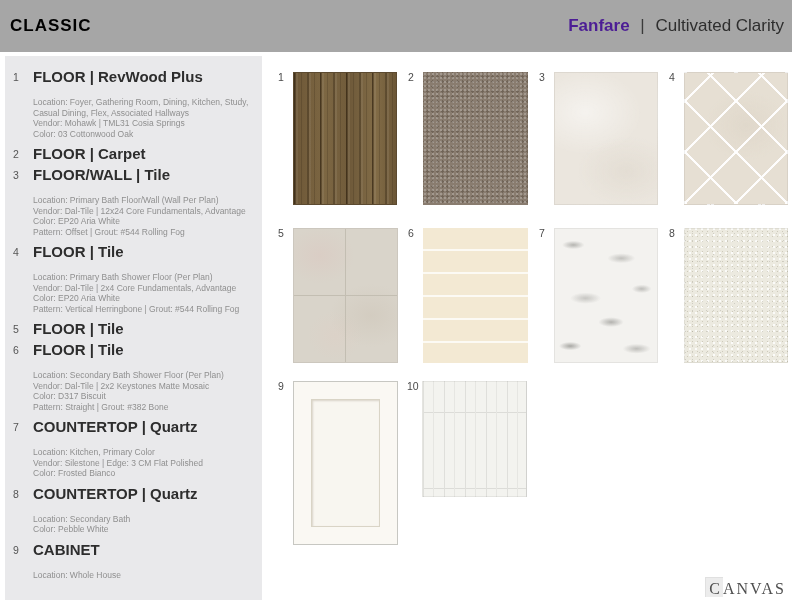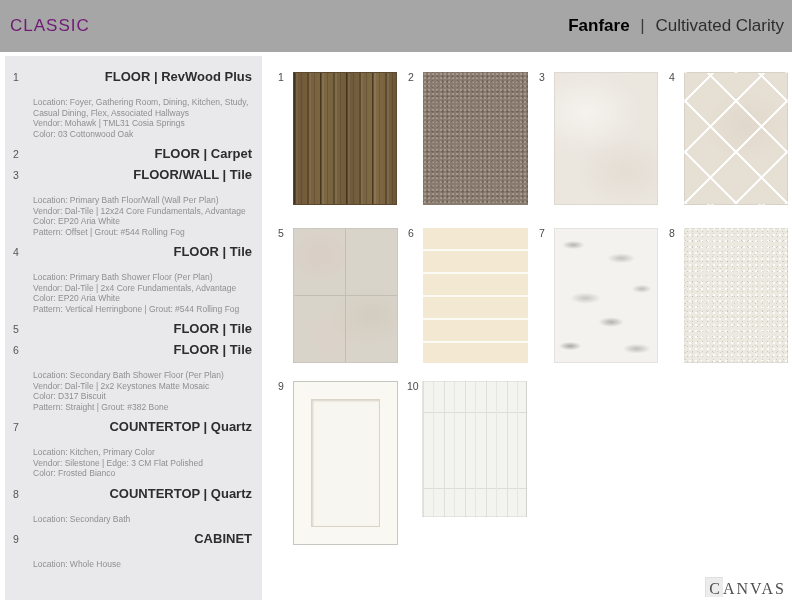--- a/index.html
+++ b/index.html
@@ -3,54 +3,54 @@
 <meta charset="utf-8">
 <style>
   html,body{margin:0;padding:0;background:#ffffff;}
   .page{position:relative;width:792px;height:600px;background:#fff;overflow:hidden;
         font-family:"Liberation Sans", sans-serif;}
 
   
   .header{position:absolute;left:0;top:0;width:792px;height:52px;
           background:var(--header_bg,#a6a6a6);display:flex;align-items:center;
           justify-content:space-between;box-sizing:border-box;padding:0 8px 0 10px;}
-  .header-title{font-size:17px;font-weight:normal;letter-spacing:1px;color:#701a75;}
+  .header-title{font-size:17px;font-weight:bold;letter-spacing:1px;color:#000000;}
   .header-right{font-size:17px;color:#2e2e2e;white-space:nowrap;}
-  .header-brand{font-weight:bold;color:#000000;margin-top:30px;}
+  .header-brand{font-weight:bold;color:#4c1d95;margin-top:30px;}
   .header-sep{margin:0 6px;color:#3a3a3a;}
   .header-tagline{font-weight:normal;color:#2e2e2e;}
 
   
   .sidebar{position:absolute;left:5px;top:56px;width:257px;height:544px;
            background:var(--sidebar_bg,#e9e9eb);box-sizing:border-box;
            padding:14px 10px 0 4px;}
   .spec-item{display:flex;margin-bottom:8px;}
   .spec-num{width:24px;flex:0 0 24px;font-size:10.5px;color:#555;padding-left:4px;
             box-sizing:border-box;padding-top:1px;}
   .spec-body{flex:1;}
-  .spec-title{font-size:13px;font-weight:bold;color:var(--title_color,#2d2d2d);
-              line-height:13px;text-align:right;}
+  .spec-title{font-size:15px;font-weight:bold;color:var(--title_color,#2d2d2d);
+              line-height:13px;}
   .spec-details{margin-top:14px;}
   .detail-line{font-size:8.5px;line-height:10.5px;color:var(--detail_color,#8f8f8f);}
 
   
   .swatch{position:absolute;}
   .swatch .num{position:absolute;left:-15px;top:-1px;font-size:10.5px;color:#4a4a4a;}
   .tex{width:100%;height:100%;box-sizing:border-box;border:1px solid rgba(0,0,0,0.06);}
 
   .pos-1{left:293px;top:72px;width:104px;height:133px;}
   .pos-2{left:423px;top:72px;width:105px;height:133px;}
   .pos-3{left:554px;top:72px;width:104px;height:133px;}
   .pos-4{left:684px;top:72px;width:104px;height:133px;}
   .pos-5{left:293px;top:228px;width:105px;height:135px;}
   .pos-6{left:423px;top:228px;width:105px;height:135px;}
   .pos-7{left:554px;top:228px;width:104px;height:135px;}
   .pos-8{left:684px;top:228px;width:104px;height:135px;}
   .pos-9{left:293px;top:381px;width:105px;height:164px;}
-  .pos-10{left:422px;top:381px;width:105px;height:136px;}
+  .pos-10{left:422px;top:381px;width:105px;height:116px;}
 
   .tex-wood{background-color:var(--wood_base,#77613f);border:1px solid #5c4a30;
     background-image:
       repeating-linear-gradient(90deg, rgba(40,26,10,.45) 0 1px, transparent 1px 26px),
       repeating-linear-gradient(90deg, rgba(30,20,8,.28) 0 2px, rgba(255,255,255,.07) 2px 4px,
         transparent 4px 7px, rgba(35,24,10,.18) 7px 8px, transparent 8px 13px),
       linear-gradient(90deg, #6d5737 0%, #7d6743 30%, #6f5a3a 55%, #826c47 80%, #6b5636 100%);}
   .tex-carpet{background-color:var(--carpet_base,#897c6f);border:none;
     background-image:
       radial-gradient(rgba(255,255,255,.22) 1px, transparent 1.2px),
@@ -195,20 +195,21 @@
             <div class="detail-line">Color: Frosted Bianco</div>
           </div>
       </div>
     </div>
     <div class="spec-item">
       <div class="spec-num">8</div>
       <div class="spec-body">
         <div class="spec-title">COUNTERTOP | Quartz</div>
         <div class="spec-details">
             <div class="detail-line">Location: Secondary Bath</div>
+            <div class="detail-line">Color: Pebble White</div>
           </div>
       </div>
     </div>
     <div class="spec-item">
       <div class="spec-num">9</div>
       <div class="spec-body">
         <div class="spec-title">CABINET</div>
         <div class="spec-details">
             <div class="detail-line">Location: Whole House</div>
           </div>

